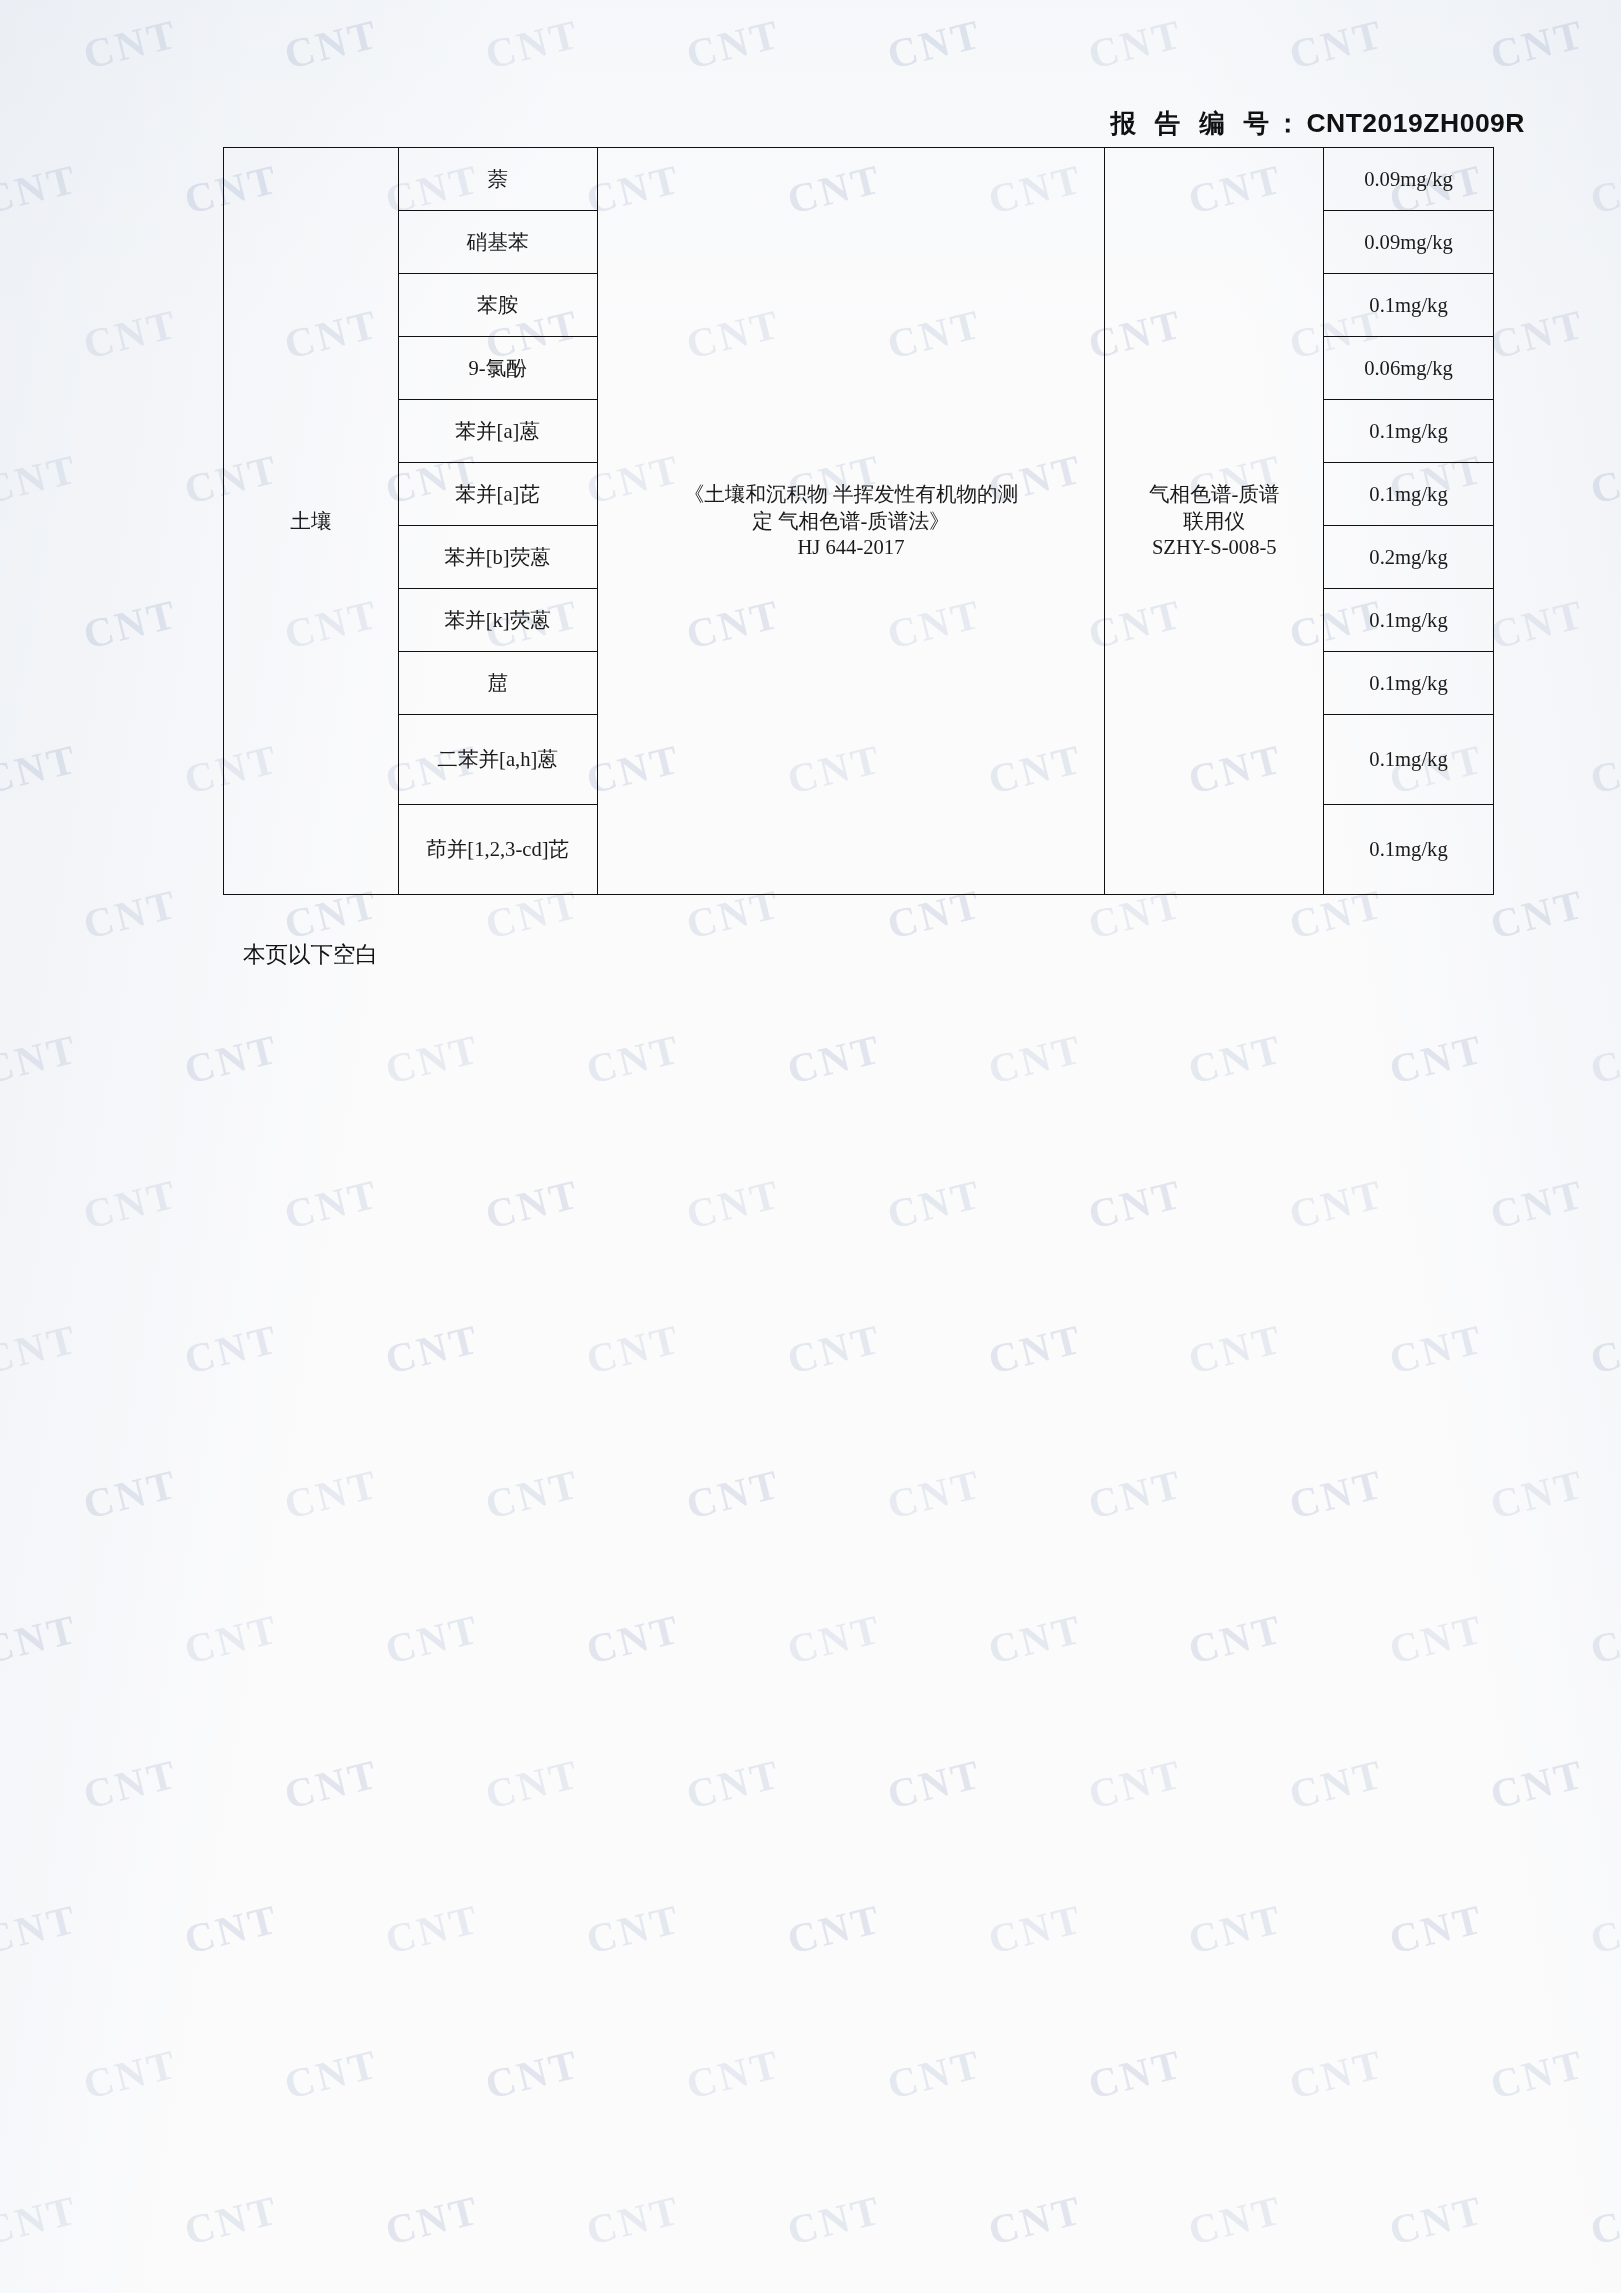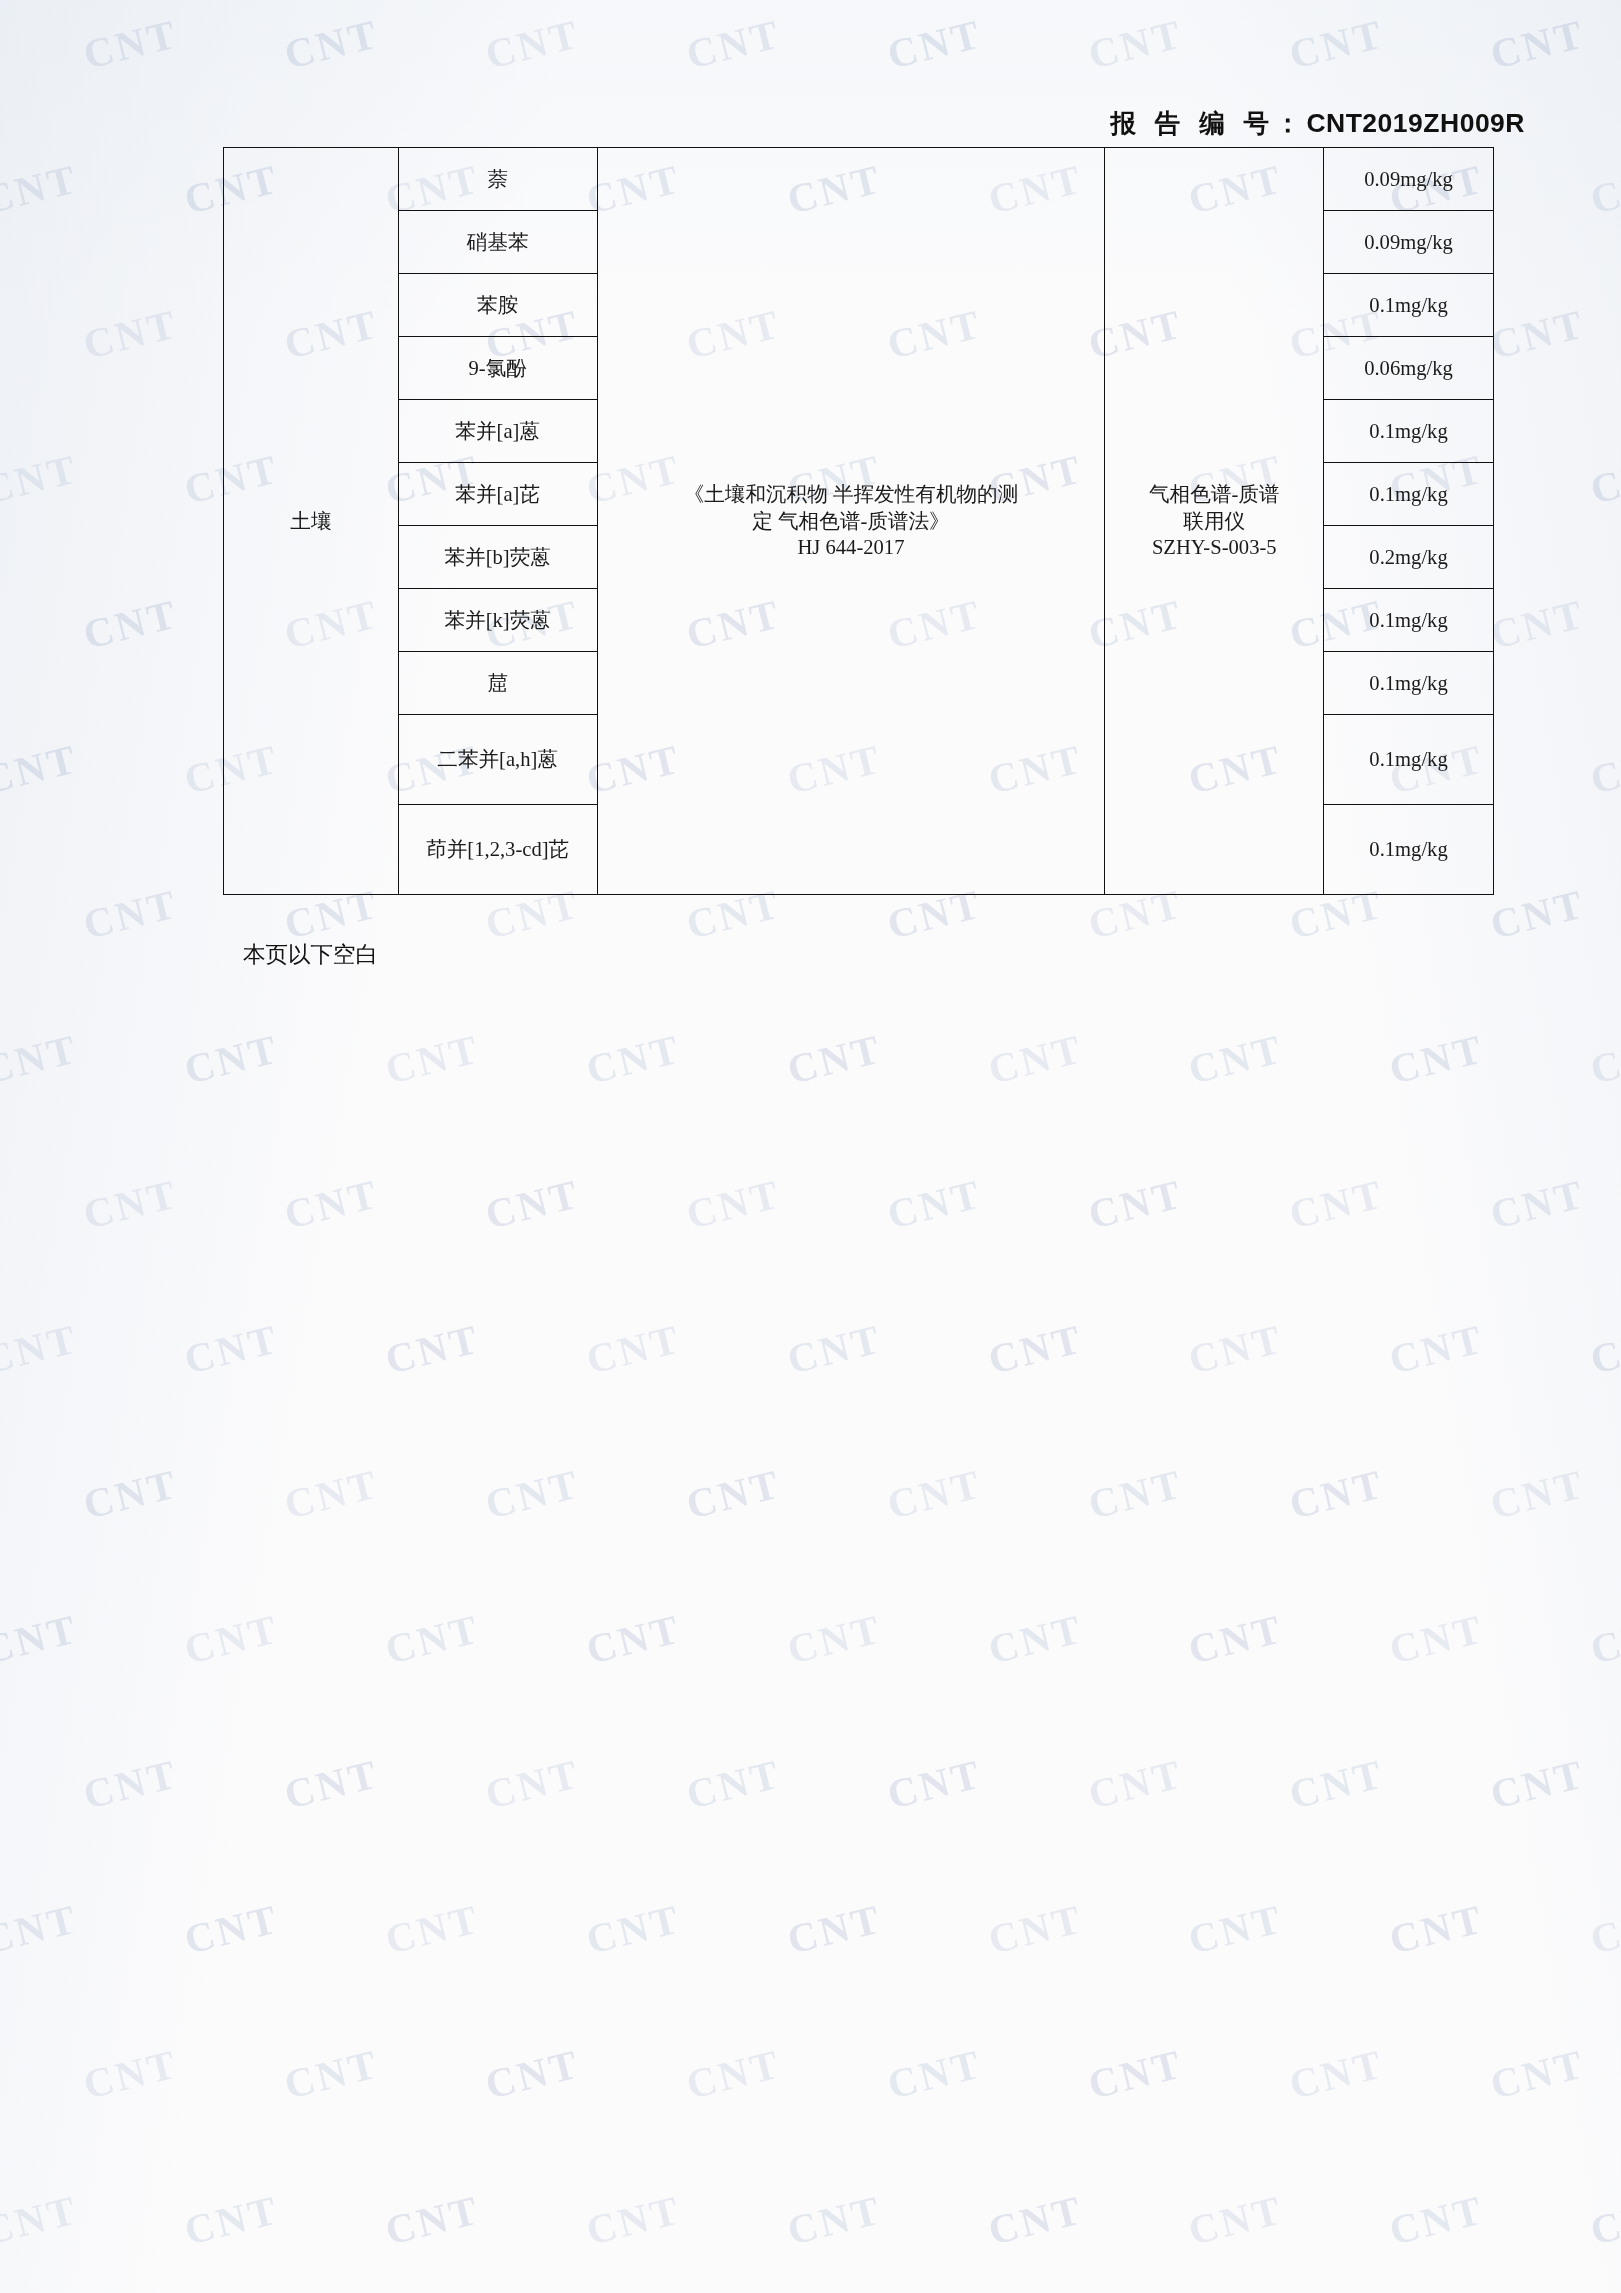--- a/index.html
+++ b/index.html
@@ -264,21 +264,21 @@
             <td class="c-sample" rowspan="11">土壤</td>
             <td class="c-item">萘</td>
             <td class="c-method" rowspan="11">
               <div>《土壤和沉积物 半挥发性有机物的测</div>
               <div>定 气相色谱-质谱法》</div>
               <div>HJ 644-2017</div>
             </td>
             <td class="c-instr" rowspan="11">
               <div>气相色谱-质谱</div>
               <div>联用仪</div>
-              <div>SZHY-S-003-5</div>
+              <div>SZHY-S-008-5</div>
             </td>
             <td class="c-val">0.09mg/kg</td>
           </tr>
           <tr class="row-h">
             <td class="c-item">硝基苯</td>
             <td class="c-val">0.09mg/kg</td>
           </tr>
           <tr class="row-h">
             <td class="c-item">苯胺</td>
             <td class="c-val">0.1mg/kg</td>

